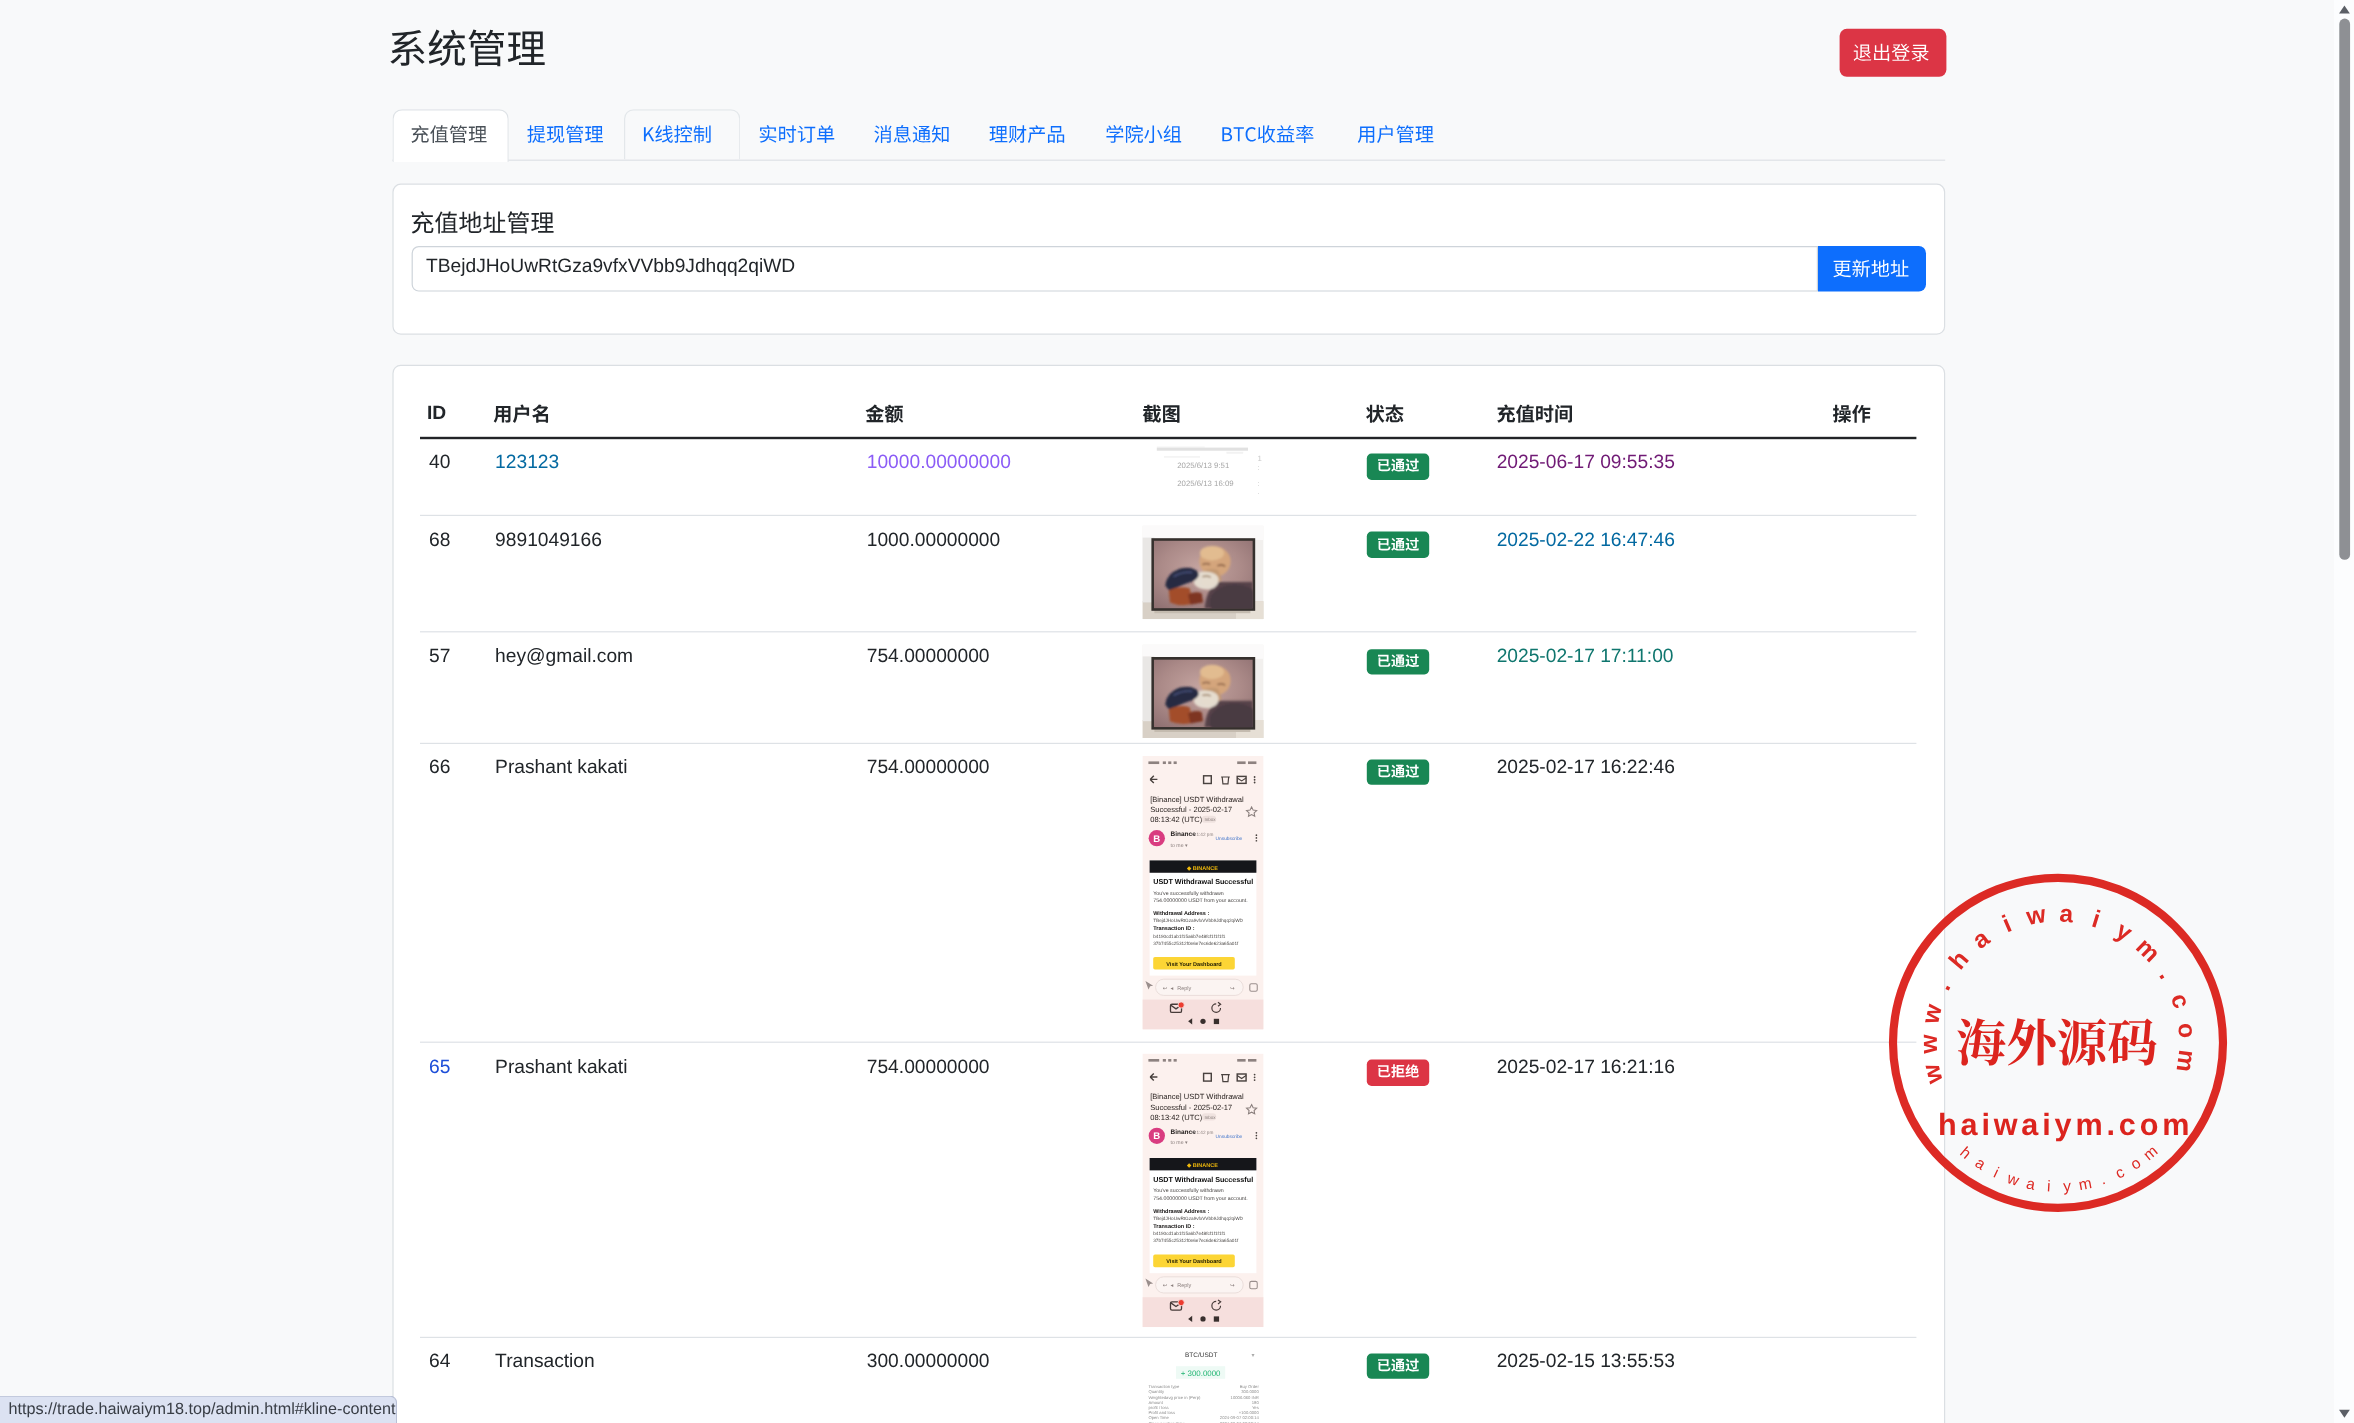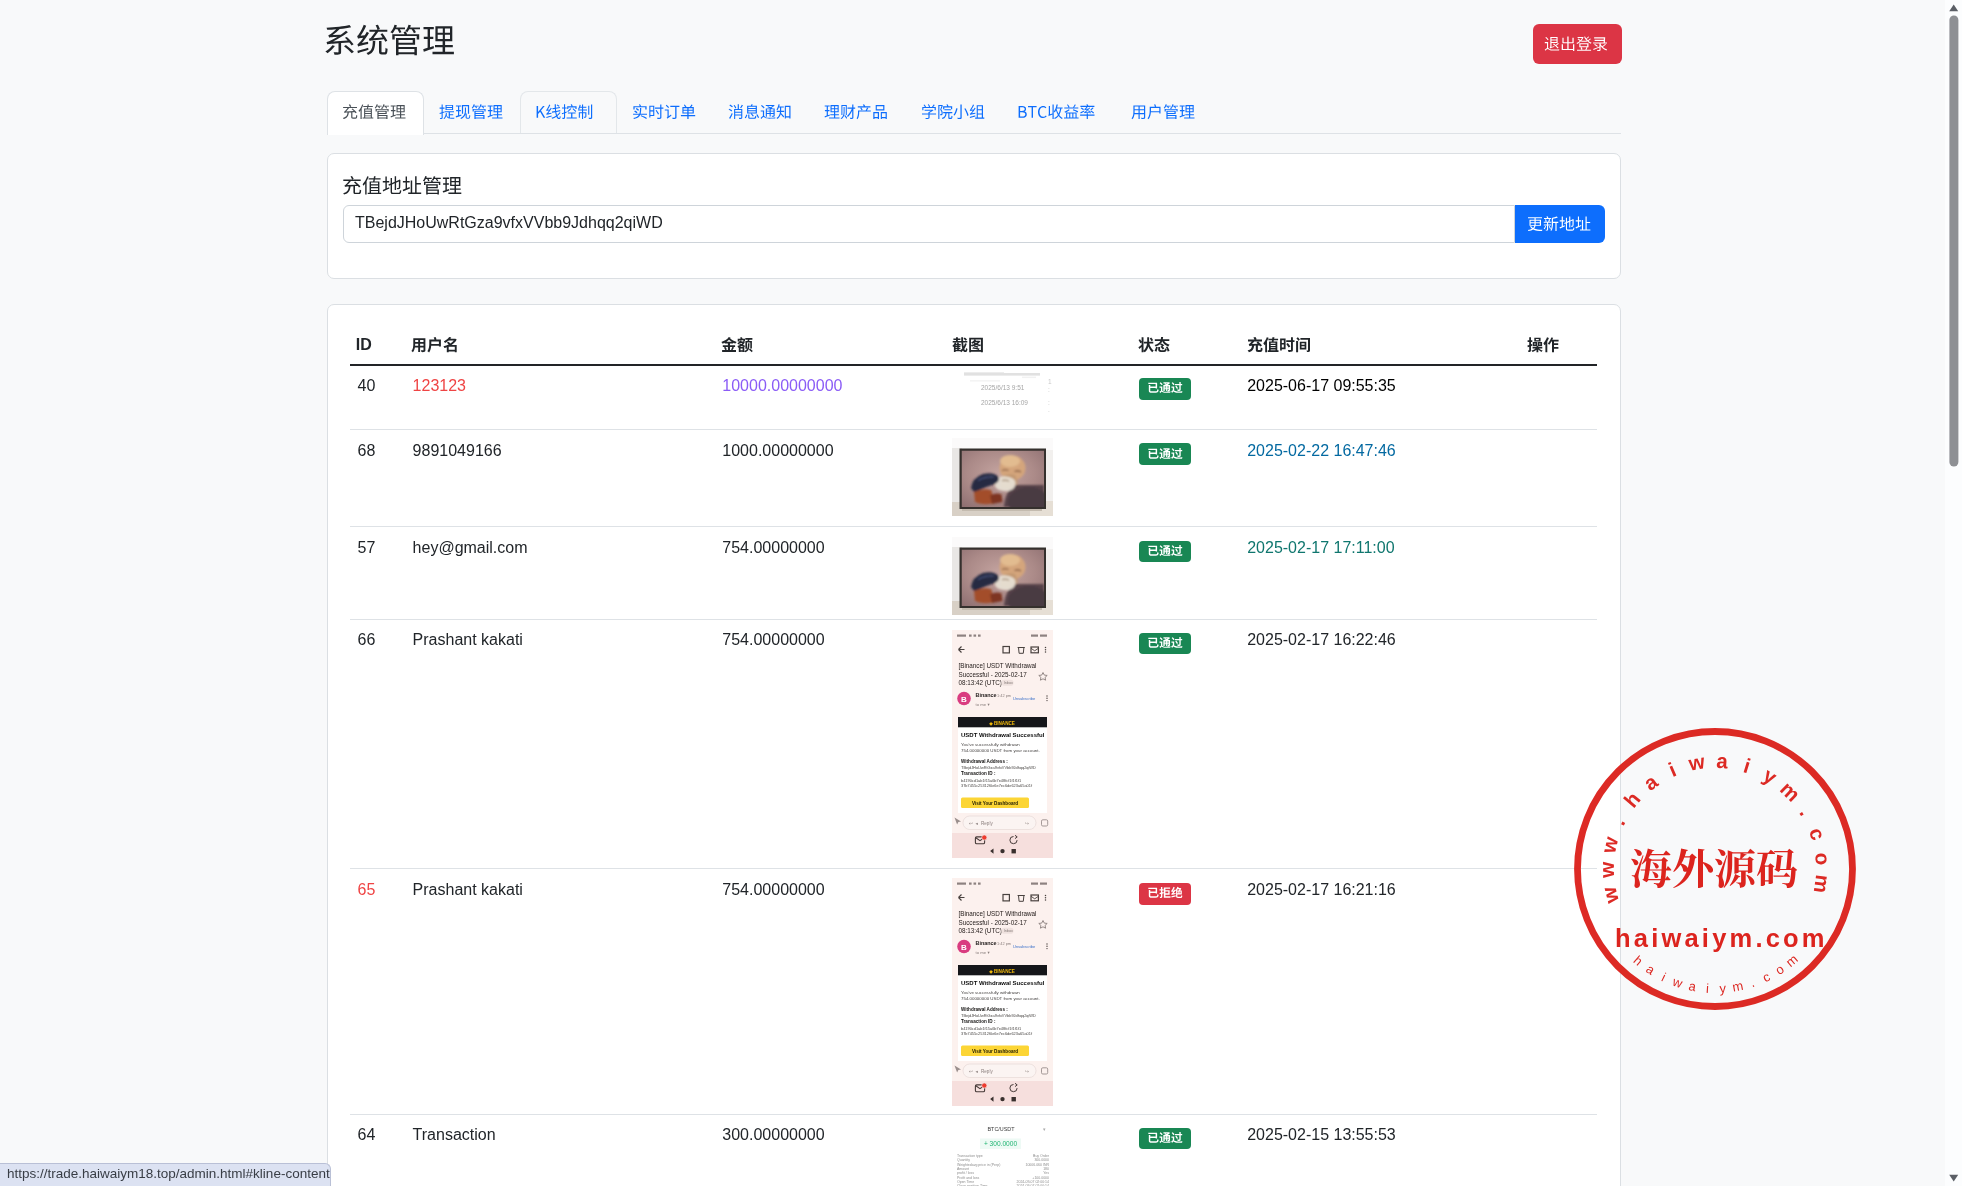--- a/index.html
+++ b/index.html
@@ -72,23 +72,23 @@
 <svg style="position:absolute;left:1526.9px;top:332.9px;overflow:visible" width="34" height="22" viewBox="0 -17.60 34 21.60">
       <path d="M8.9 -11.7H11.8V-10.6H8.9ZM7.3 -13V-9.3H13.6V-13ZM7.2 -7.4H8.6V-6.2H7.2ZM12.2 -7.4H13.5V-6.2H12.2ZM2.2 -13.6V-10.6H0.6V-8.8H2.2V-5.9L0.4 -5.4L0.8 -3.6L2.2 -4V-0.7C2.2 -0.5 2.1 -0.4 1.9 -0.4C1.8 -0.4 1.3 -0.4 0.9 -0.4C1.1 0 1.3 0.8 1.4 1.3C2.3 1.3 2.9 1.2 3.4 0.9C3.8 0.6 4 0.1 4 -0.7V-4.6L5.4 -5.2L5.1 -6.8L4 -6.5V-8.8H5.3V-10.6H4V-13.6ZM5.6 -4V-2.4H8.6C7.5 -1.5 6 -0.7 4.4 -0.3C4.8 0.1 5.3 0.8 5.6 1.2C7 0.7 8.4 -0.1 9.5 -1.1V1.5H11.3V-1.2C12.2 -0.2 13.3 0.6 14.4 1.1C14.7 0.6 15.3 -0 15.7 -0.4C14.4 -0.8 13 -1.5 12.1 -2.4H15.3V-4H11.3V-4.9H15.1V-8.7H10.7V-5H10.1V-8.7H5.8V-4.9H9.5V-4Z M24.3 -13.4C23.5 -11.1 22.3 -8.8 20.8 -7.4C21.2 -7.1 22 -6.4 22.3 -6C23 -6.9 23.8 -8 24.4 -9.2H25V1.4H27V-2.1H31.4V-3.9H27V-5.7H31.2V-7.5H27V-9.2H31.6V-11H25.3C25.6 -11.6 25.9 -12.3 26.1 -13ZM20 -13.5C19.2 -11.2 17.8 -9 16.4 -7.5C16.7 -7 17.2 -5.9 17.4 -5.5C17.7 -5.8 18.1 -6.2 18.4 -6.6V1.4H20.3V-9.6C20.9 -10.7 21.5 -11.8 21.9 -12.9Z" fill="#212529"></path>
     </svg>
 <div class="abs" style="left:350px;top:364px;width:1246.5px;height:2px;background:#222427"></div>
 <div class="abs" style="left:350px;top:429px;width:1246.5px;height:1px;background:#dee2e6"></div>
 <div class="abs" style="left:350px;top:525.5px;width:1246.5px;height:1px;background:#dee2e6"></div>
 <div class="abs" style="left:350px;top:619px;width:1246.5px;height:1px;background:#dee2e6"></div>
 <div class="abs" style="left:350px;top:868.2px;width:1246.5px;height:1px;background:#dee2e6"></div>
 <div class="abs" style="left:350px;top:1113.8px;width:1246.5px;height:1px;background:#dee2e6"></div>
 <div style="position:absolute;left:357.5px;top:376.6px;font:400 16px 'Liberation Sans',sans-serif;color:#212529;line-height:18.38px;white-space:pre">40</div>
-<div style="position:absolute;left:412.6px;top:376.6px;font:400 16px 'Liberation Sans',sans-serif;color:#ef4444;line-height:18.38px;white-space:pre">123123</div>
+<div style="position:absolute;left:412.6px;top:376.6px;font:400 16px 'Liberation Sans',sans-serif;color:#0369a1;line-height:18.38px;white-space:pre">123123</div>
 <div style="position:absolute;left:722.3px;top:376.6px;font:400 16px 'Liberation Sans',sans-serif;color:#8b5cf6;line-height:18.38px;white-space:pre">10000.00000000</div>
-<div style="position:absolute;left:1247.2px;top:376.6px;font:400 16px 'Liberation Sans',sans-serif;color:#000000;line-height:18.38px;white-space:pre">2025-06-17 09:55:35</div>
+<div style="position:absolute;left:1247.2px;top:376.6px;font:400 16px 'Liberation Sans',sans-serif;color:#701a75;line-height:18.38px;white-space:pre">2025-06-17 09:55:35</div>
 <div class="abs" style="left:1139px;top:378.1px;width:52px;height:21.8px;background:#198754;border-radius:4px"></div>
     <svg style="position:absolute;left:1147.3px;top:379.3px;overflow:visible" width="38" height="16" viewBox="0 -13.20 38 16.20">
       <path d="M1.1 -9.5V-8.1H8.5V-5.5H3.1V-7.2H1.6V-1.6C1.6 0.3 2.3 0.7 4.6 0.7C5.1 0.7 8 0.7 8.6 0.7C10.8 0.7 11.3 0.1 11.6 -2.2C11.2 -2.3 10.5 -2.5 10.2 -2.8C10 -1 9.8 -0.7 8.5 -0.7C7.8 -0.7 5.2 -0.7 4.6 -0.7C3.3 -0.7 3.1 -0.8 3.1 -1.6V-4.1H8.5V-3.6H10V-9.5Z M12.6 -8.9C13.3 -8.3 14.2 -7.4 14.7 -6.8L15.7 -7.8C15.2 -8.4 14.2 -9.2 13.5 -9.8ZM15.3 -5.6H12.4V-4.3H13.9V-1.4C13.4 -1.2 12.8 -0.7 12.3 -0.2L13.2 1C13.7 0.3 14.3 -0.4 14.7 -0.4C14.9 -0.4 15.3 -0.1 15.8 0.2C16.6 0.7 17.6 0.8 19.1 0.8C20.4 0.8 22.4 0.8 23.3 0.7C23.3 0.3 23.5 -0.3 23.7 -0.7C22.4 -0.5 20.4 -0.4 19.1 -0.4C17.8 -0.4 16.8 -0.5 16 -0.9C15.7 -1.1 15.5 -1.3 15.3 -1.4ZM16.4 -9.8V-8.7H20.7C20.4 -8.5 20.1 -8.3 19.7 -8.1C19.2 -8.3 18.6 -8.5 18.2 -8.7L17.2 -7.9C17.8 -7.7 18.4 -7.4 18.9 -7.2H16.3V-1H17.7V-2.8H19.1V-1H20.3V-2.8H21.8V-2.2C21.8 -2.1 21.7 -2.1 21.6 -2.1C21.5 -2.1 21 -2 20.7 -2.1C20.8 -1.8 21 -1.3 21 -0.9C21.7 -0.9 22.3 -0.9 22.6 -1.1C23 -1.3 23.1 -1.6 23.1 -2.2V-7.2H21.5L21.6 -7.2L20.9 -7.5C21.7 -8 22.5 -8.6 23.1 -9.2L22.2 -9.9L22 -9.8ZM21.8 -6.1V-5.5H20.3V-6.1ZM17.7 -4.5H19.1V-3.8H17.7ZM17.7 -5.5V-6.1H19.1V-5.5ZM21.8 -4.5V-3.8H20.3V-4.5Z M24.7 -9.1C25.3 -8.4 26.1 -7.5 26.4 -6.9L27.6 -7.8C27.3 -8.4 26.4 -9.2 25.8 -9.8ZM28.3 -5.6C28.9 -4.9 29.7 -3.8 30 -3.2L31.2 -3.9C30.9 -4.6 30.1 -5.6 29.5 -6.3ZM27.3 -5.7H24.5V-4.4H25.9V-1.7C25.4 -1.5 24.8 -1.1 24.2 -0.5L25.2 1C25.7 0.3 26.2 -0.5 26.5 -0.5C26.8 -0.5 27.2 -0.1 27.8 0.2C28.7 0.6 29.7 0.8 31.2 0.8C32.5 0.8 34.4 0.7 35.3 0.7C35.3 0.2 35.5 -0.5 35.7 -0.9C34.5 -0.8 32.5 -0.6 31.3 -0.6C30 -0.6 28.8 -0.7 28 -1.2C27.7 -1.3 27.5 -1.5 27.3 -1.6ZM32.5 -10.1V-8.1H28V-6.8H32.5V-2.8C32.5 -2.6 32.4 -2.6 32.1 -2.6C31.9 -2.5 31 -2.5 30.3 -2.6C30.5 -2.2 30.7 -1.5 30.8 -1.1C31.9 -1.1 32.7 -1.2 33.2 -1.4C33.8 -1.6 33.9 -2 33.9 -2.8V-6.8H35.4V-8.1H33.9V-10.1Z" fill="#fff"></path>
     </svg>
 <div style="position:absolute;left:357.5px;top:441.9px;font:400 16px 'Liberation Sans',sans-serif;color:#212529;line-height:18.38px;white-space:pre">68</div>
 <div style="position:absolute;left:412.6px;top:441.9px;font:400 16px 'Liberation Sans',sans-serif;color:#212529;line-height:18.38px;white-space:pre">9891049166</div>
 <div style="position:absolute;left:722.3px;top:441.9px;font:400 16px 'Liberation Sans',sans-serif;color:#212529;line-height:18.38px;white-space:pre">1000.00000000</div>
 <div style="position:absolute;left:1247.2px;top:441.9px;font:400 16px 'Liberation Sans',sans-serif;color:#0369a1;line-height:18.38px;white-space:pre">2025-02-22 16:47:46</div>
 <div class="abs" style="left:1139px;top:443.4px;width:52px;height:21.8px;background:#198754;border-radius:4px"></div>
     <svg style="position:absolute;left:1147.3px;top:444.6px;overflow:visible" width="38" height="16" viewBox="0 -13.20 38 16.20">
@@ -103,21 +103,21 @@
       <path d="M1.1 -9.5V-8.1H8.5V-5.5H3.1V-7.2H1.6V-1.6C1.6 0.3 2.3 0.7 4.6 0.7C5.1 0.7 8 0.7 8.6 0.7C10.8 0.7 11.3 0.1 11.6 -2.2C11.2 -2.3 10.5 -2.5 10.2 -2.8C10 -1 9.8 -0.7 8.5 -0.7C7.8 -0.7 5.2 -0.7 4.6 -0.7C3.3 -0.7 3.1 -0.8 3.1 -1.6V-4.1H8.5V-3.6H10V-9.5Z M12.6 -8.9C13.3 -8.3 14.2 -7.4 14.7 -6.8L15.7 -7.8C15.2 -8.4 14.2 -9.2 13.5 -9.8ZM15.3 -5.6H12.4V-4.3H13.9V-1.4C13.4 -1.2 12.8 -0.7 12.3 -0.2L13.2 1C13.7 0.3 14.3 -0.4 14.7 -0.4C14.9 -0.4 15.3 -0.1 15.8 0.2C16.6 0.7 17.6 0.8 19.1 0.8C20.4 0.8 22.4 0.8 23.3 0.7C23.3 0.3 23.5 -0.3 23.7 -0.7C22.4 -0.5 20.4 -0.4 19.1 -0.4C17.8 -0.4 16.8 -0.5 16 -0.9C15.7 -1.1 15.5 -1.3 15.3 -1.4ZM16.4 -9.8V-8.7H20.7C20.4 -8.5 20.1 -8.3 19.7 -8.1C19.2 -8.3 18.6 -8.5 18.2 -8.7L17.2 -7.9C17.8 -7.7 18.4 -7.4 18.9 -7.2H16.3V-1H17.7V-2.8H19.1V-1H20.3V-2.8H21.8V-2.2C21.8 -2.1 21.7 -2.1 21.6 -2.1C21.5 -2.1 21 -2 20.7 -2.1C20.8 -1.8 21 -1.3 21 -0.9C21.7 -0.9 22.3 -0.9 22.6 -1.1C23 -1.3 23.1 -1.6 23.1 -2.2V-7.2H21.5L21.6 -7.2L20.9 -7.5C21.7 -8 22.5 -8.6 23.1 -9.2L22.2 -9.9L22 -9.8ZM21.8 -6.1V-5.5H20.3V-6.1ZM17.7 -4.5H19.1V-3.8H17.7ZM17.7 -5.5V-6.1H19.1V-5.5ZM21.8 -4.5V-3.8H20.3V-4.5Z M24.7 -9.1C25.3 -8.4 26.1 -7.5 26.4 -6.9L27.6 -7.8C27.3 -8.4 26.4 -9.2 25.8 -9.8ZM28.3 -5.6C28.9 -4.9 29.7 -3.8 30 -3.2L31.2 -3.9C30.9 -4.6 30.1 -5.6 29.5 -6.3ZM27.3 -5.7H24.5V-4.4H25.9V-1.7C25.4 -1.5 24.8 -1.1 24.2 -0.5L25.2 1C25.7 0.3 26.2 -0.5 26.5 -0.5C26.8 -0.5 27.2 -0.1 27.8 0.2C28.7 0.6 29.7 0.8 31.2 0.8C32.5 0.8 34.4 0.7 35.3 0.7C35.3 0.2 35.5 -0.5 35.7 -0.9C34.5 -0.8 32.5 -0.6 31.3 -0.6C30 -0.6 28.8 -0.7 28 -1.2C27.7 -1.3 27.5 -1.5 27.3 -1.6ZM32.5 -10.1V-8.1H28V-6.8H32.5V-2.8C32.5 -2.6 32.4 -2.6 32.1 -2.6C31.9 -2.5 31 -2.5 30.3 -2.6C30.5 -2.2 30.7 -1.5 30.8 -1.1C31.9 -1.1 32.7 -1.2 33.2 -1.4C33.8 -1.6 33.9 -2 33.9 -2.8V-6.8H35.4V-8.1H33.9V-10.1Z" fill="#fff"></path>
     </svg>
 <div style="position:absolute;left:357.5px;top:631.0px;font:400 16px 'Liberation Sans',sans-serif;color:#212529;line-height:18.38px;white-space:pre">66</div>
 <div style="position:absolute;left:412.6px;top:631.0px;font:400 16px 'Liberation Sans',sans-serif;color:#212529;line-height:18.38px;white-space:pre">Prashant kakati</div>
 <div style="position:absolute;left:722.3px;top:631.0px;font:400 16px 'Liberation Sans',sans-serif;color:#212529;line-height:18.38px;white-space:pre">754.00000000</div>
 <div style="position:absolute;left:1247.2px;top:631.0px;font:400 16px 'Liberation Sans',sans-serif;color:#212529;line-height:18.38px;white-space:pre">2025-02-17 16:22:46</div>
 <div class="abs" style="left:1139px;top:632.5px;width:52px;height:21.8px;background:#198754;border-radius:4px"></div>
     <svg style="position:absolute;left:1147.3px;top:633.7px;overflow:visible" width="38" height="16" viewBox="0 -13.20 38 16.20">
       <path d="M1.1 -9.5V-8.1H8.5V-5.5H3.1V-7.2H1.6V-1.6C1.6 0.3 2.3 0.7 4.6 0.7C5.1 0.7 8 0.7 8.6 0.7C10.8 0.7 11.3 0.1 11.6 -2.2C11.2 -2.3 10.5 -2.5 10.2 -2.8C10 -1 9.8 -0.7 8.5 -0.7C7.8 -0.7 5.2 -0.7 4.6 -0.7C3.3 -0.7 3.1 -0.8 3.1 -1.6V-4.1H8.5V-3.6H10V-9.5Z M12.6 -8.9C13.3 -8.3 14.2 -7.4 14.7 -6.8L15.7 -7.8C15.2 -8.4 14.2 -9.2 13.5 -9.8ZM15.3 -5.6H12.4V-4.3H13.9V-1.4C13.4 -1.2 12.8 -0.7 12.3 -0.2L13.2 1C13.7 0.3 14.3 -0.4 14.7 -0.4C14.9 -0.4 15.3 -0.1 15.8 0.2C16.6 0.7 17.6 0.8 19.1 0.8C20.4 0.8 22.4 0.8 23.3 0.7C23.3 0.3 23.5 -0.3 23.7 -0.7C22.4 -0.5 20.4 -0.4 19.1 -0.4C17.8 -0.4 16.8 -0.5 16 -0.9C15.7 -1.1 15.5 -1.3 15.3 -1.4ZM16.4 -9.8V-8.7H20.7C20.4 -8.5 20.1 -8.3 19.7 -8.1C19.2 -8.3 18.6 -8.5 18.2 -8.7L17.2 -7.9C17.8 -7.7 18.4 -7.4 18.9 -7.2H16.3V-1H17.7V-2.8H19.1V-1H20.3V-2.8H21.8V-2.2C21.8 -2.1 21.7 -2.1 21.6 -2.1C21.5 -2.1 21 -2 20.7 -2.1C20.8 -1.8 21 -1.3 21 -0.9C21.7 -0.9 22.3 -0.9 22.6 -1.1C23 -1.3 23.1 -1.6 23.1 -2.2V-7.2H21.5L21.6 -7.2L20.9 -7.5C21.7 -8 22.5 -8.6 23.1 -9.2L22.2 -9.9L22 -9.8ZM21.8 -6.1V-5.5H20.3V-6.1ZM17.7 -4.5H19.1V-3.8H17.7ZM17.7 -5.5V-6.1H19.1V-5.5ZM21.8 -4.5V-3.8H20.3V-4.5Z M24.7 -9.1C25.3 -8.4 26.1 -7.5 26.4 -6.9L27.6 -7.8C27.3 -8.4 26.4 -9.2 25.8 -9.8ZM28.3 -5.6C28.9 -4.9 29.7 -3.8 30 -3.2L31.2 -3.9C30.9 -4.6 30.1 -5.6 29.5 -6.3ZM27.3 -5.7H24.5V-4.4H25.9V-1.7C25.4 -1.5 24.8 -1.1 24.2 -0.5L25.2 1C25.7 0.3 26.2 -0.5 26.5 -0.5C26.8 -0.5 27.2 -0.1 27.8 0.2C28.7 0.6 29.7 0.8 31.2 0.8C32.5 0.8 34.4 0.7 35.3 0.7C35.3 0.2 35.5 -0.5 35.7 -0.9C34.5 -0.8 32.5 -0.6 31.3 -0.6C30 -0.6 28.8 -0.7 28 -1.2C27.7 -1.3 27.5 -1.5 27.3 -1.6ZM32.5 -10.1V-8.1H28V-6.8H32.5V-2.8C32.5 -2.6 32.4 -2.6 32.1 -2.6C31.9 -2.5 31 -2.5 30.3 -2.6C30.5 -2.2 30.7 -1.5 30.8 -1.1C31.9 -1.1 32.7 -1.2 33.2 -1.4C33.8 -1.6 33.9 -2 33.9 -2.8V-6.8H35.4V-8.1H33.9V-10.1Z" fill="#fff"></path>
     </svg>
-<div style="position:absolute;left:357.5px;top:881.3px;font:400 16px 'Liberation Sans',sans-serif;color:#ef4444;line-height:18.38px;white-space:pre">65</div>
+<div style="position:absolute;left:357.5px;top:881.3px;font:400 16px 'Liberation Sans',sans-serif;color:#1d4ed8;line-height:18.38px;white-space:pre">65</div>
 <div style="position:absolute;left:412.6px;top:881.3px;font:400 16px 'Liberation Sans',sans-serif;color:#212529;line-height:18.38px;white-space:pre">Prashant kakati</div>
 <div style="position:absolute;left:722.3px;top:881.3px;font:400 16px 'Liberation Sans',sans-serif;color:#212529;line-height:18.38px;white-space:pre">754.00000000</div>
 <div style="position:absolute;left:1247.2px;top:881.3px;font:400 16px 'Liberation Sans',sans-serif;color:#212529;line-height:18.38px;white-space:pre">2025-02-17 16:21:16</div>
 <div class="abs" style="left:1139px;top:882.8px;width:52px;height:21.8px;background:#dc3545;border-radius:4px"></div>
     <svg style="position:absolute;left:1147.3px;top:884.0px;overflow:visible" width="38" height="16" viewBox="0 -13.20 38 16.20">
       <path d="M1.1 -9.5V-8.1H8.5V-5.5H3.1V-7.2H1.6V-1.6C1.6 0.3 2.3 0.7 4.6 0.7C5.1 0.7 8 0.7 8.6 0.7C10.8 0.7 11.3 0.1 11.6 -2.2C11.2 -2.3 10.5 -2.5 10.2 -2.8C10 -1 9.8 -0.7 8.5 -0.7C7.8 -0.7 5.2 -0.7 4.6 -0.7C3.3 -0.7 3.1 -0.8 3.1 -1.6V-4.1H8.5V-3.6H10V-9.5Z M18.4 -5.5H21.3V-3.8H18.4ZM23.2 -9.7H16.8V0.6H23.6V-0.8H18.4V-2.4H22.7V-6.9H18.4V-8.3H23.2ZM13.9 -10.2V-7.9H12.4V-6.6H13.9V-4.5C13.3 -4.3 12.8 -4.2 12.3 -4.1L12.7 -2.7L13.9 -3.1V-0.5C13.9 -0.4 13.9 -0.3 13.7 -0.3C13.5 -0.3 13 -0.3 12.6 -0.3C12.7 0 12.9 0.6 13 1C13.8 1 14.4 0.9 14.8 0.7C15.2 0.5 15.3 0.2 15.3 -0.5V-3.4L16.6 -3.8L16.5 -5.1L15.3 -4.8V-6.6H16.5V-7.9H15.3V-10.2Z M24.4 -0.8 24.6 0.5C25.8 0.2 27.4 -0.2 28.9 -0.6L28.8 -1.7C27.2 -1.4 25.5 -1 24.4 -0.8ZM30.6 -10.3C30.2 -9.1 29.4 -8 28.6 -7.2L27.8 -7.7C27.6 -7.3 27.3 -6.9 27.1 -6.5L26.1 -6.4C26.7 -7.4 27.4 -8.6 27.9 -9.7L26.6 -10.3C26.1 -8.9 25.3 -7.4 25 -7C24.7 -6.6 24.5 -6.3 24.3 -6.3C24.4 -5.9 24.7 -5.2 24.7 -5C24.9 -5.1 25.2 -5.1 26.3 -5.3C25.9 -4.7 25.5 -4.2 25.3 -4C24.9 -3.6 24.6 -3.3 24.3 -3.2C24.5 -2.9 24.7 -2.3 24.8 -2C25.1 -2.2 25.6 -2.4 28.7 -3C28.7 -3.2 28.7 -3.8 28.7 -4.1L26.6 -3.8C27.3 -4.6 28 -5.6 28.6 -6.6C28.8 -6.4 29 -6.3 29.2 -6.1V-1C29.2 0.5 29.7 0.9 31.2 0.9C31.6 0.9 33.3 0.9 33.7 0.9C35 0.9 35.4 0.4 35.6 -1.4C35.2 -1.4 34.7 -1.6 34.4 -1.9C34.3 -0.6 34.2 -0.3 33.6 -0.3C33.2 -0.3 31.7 -0.3 31.3 -0.3C30.6 -0.3 30.5 -0.4 30.5 -1V-2.6H35V-6.7H33.4C33.8 -7.3 34.2 -8 34.5 -8.5L33.7 -9.2L33.4 -9.1H31.6C31.7 -9.4 31.8 -9.6 31.9 -9.9ZM31.5 -5.5V-3.8H30.5V-5.5ZM32.7 -5.5H33.7V-3.8H32.7ZM32.7 -7.9C32.4 -7.5 32.2 -7.1 32 -6.8L32 -6.7H30.1C30.4 -7.1 30.6 -7.5 30.9 -7.9Z" fill="#fff"></path>
     </svg>
 <div style="position:absolute;left:357.5px;top:1126.0px;font:400 16px 'Liberation Sans',sans-serif;color:#212529;line-height:18.38px;white-space:pre">64</div>
 <div style="position:absolute;left:412.6px;top:1126.0px;font:400 16px 'Liberation Sans',sans-serif;color:#212529;line-height:18.38px;white-space:pre">Transaction</div>
 <div style="position:absolute;left:722.3px;top:1126.0px;font:400 16px 'Liberation Sans',sans-serif;color:#212529;line-height:18.38px;white-space:pre">300.00000000</div>

